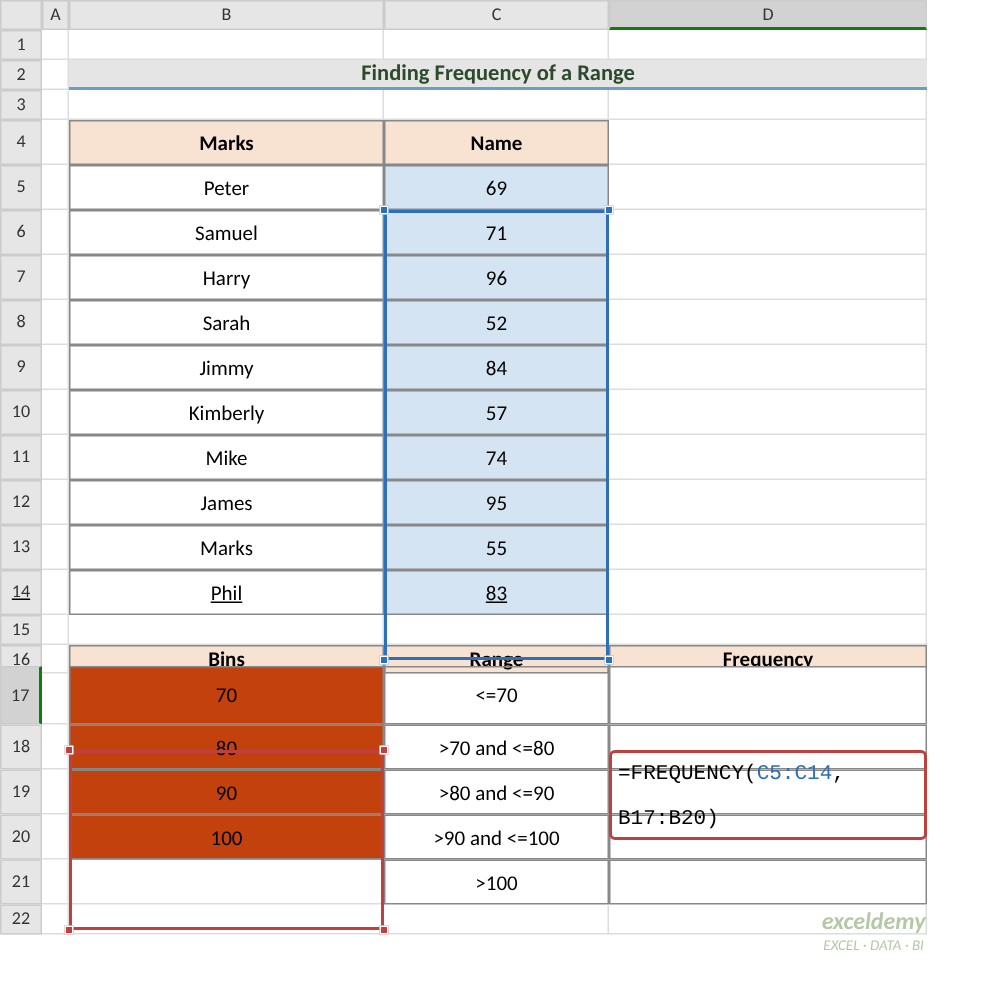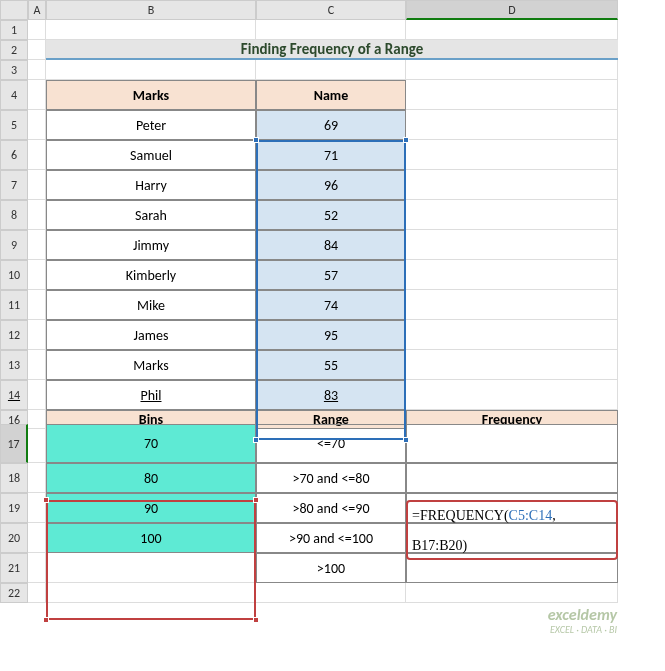--- a/index.html
+++ b/index.html
@@ -51,21 +51,21 @@
       border: 1px solid #888;
     }
     .data-cell {
       border: 1px solid #888;
       justify-content: center;
     }
     .marks-sel {
       background: #d5e4f2;
     }
     .bins-sel {
-      background: #5eead4;
+      background: #c2410c;
     }
     
     .sel-blue {
       position: absolute;
       border: 2px solid #2d6fb8;
       pointer-events: none;
     }
     .sel-red {
       position: absolute;
       border: 2px solid #c04040;
@@ -74,32 +74,32 @@
     .sel-handle {
       position: absolute;
       width: 6px; height: 6px;
       background: #2d6fb8;
       border: 1px solid #fff;
     }
     .sel-handle-r { background:#c04040; }
     .formula-text {
       position: absolute;
       font-size: 14px;
-      font-family: Liberation Serif, serif;
+      font-family: Liberation Mono, monospace;
       pointer-events: none;
     }
     .watermark {
       position: absolute;
       bottom: 36px;
       right: 48px;
       opacity: 0.55;
       font-size: 10px;
       color: #7a9a5f;
       font-style: italic;
-      text-align: right;
+      text-align: center;
       line-height: 1.1;
     }
     .colhdr.active { background: #d2d2d2; border-bottom:2px solid #107c10; }
     .rowhdr.active { background: #d2d2d2; border-right:2px solid #107c10; }
   </style>
 </head>
 <body>
 
 <div style="display:grid;grid-template-columns:28px 18px 210px 150px 212px;height:20px;">
   <div class="corner"></div>
@@ -201,20 +201,27 @@
       <div class="cell data-cell marks-sel">55</div>
       <div class="cell"></div>
     </div>
     <div style="display:grid;grid-template-columns:28px 18px 210px 150px 212px;height:30px;text-decoration:underline;">
       <div class="rowhdr">14</div>
       <div class="cell"></div>
       <div class="cell data-cell">Phil</div>
       <div class="cell data-cell marks-sel">83</div>
       <div class="cell"></div>
     </div>
+    <div style="display:grid;grid-template-columns:28px 18px 210px 150px 212px;height:20px;">
+      <div class="rowhdr">15</div>
+      <div class="cell"></div>
+      <div class="cell"></div>
+      <div class="cell"></div>
+      <div class="cell"></div>
+    </div>
     <div style="display:grid;grid-template-columns:28px 18px 210px 150px 212px;height:14px;">
       <div class="rowhdr">16</div>
       <div class="cell"></div>
       <div class="cell hdr-cell">Bins</div>
       <div class="cell hdr-cell">Range</div>
       <div class="cell hdr-cell">Frequency</div>
     </div>
     <div style="display:grid;grid-template-columns:28px 18px 210px 150px 212px;height:39px;">
       <div class="rowhdr active">17</div>
       <div class="cell"></div>

